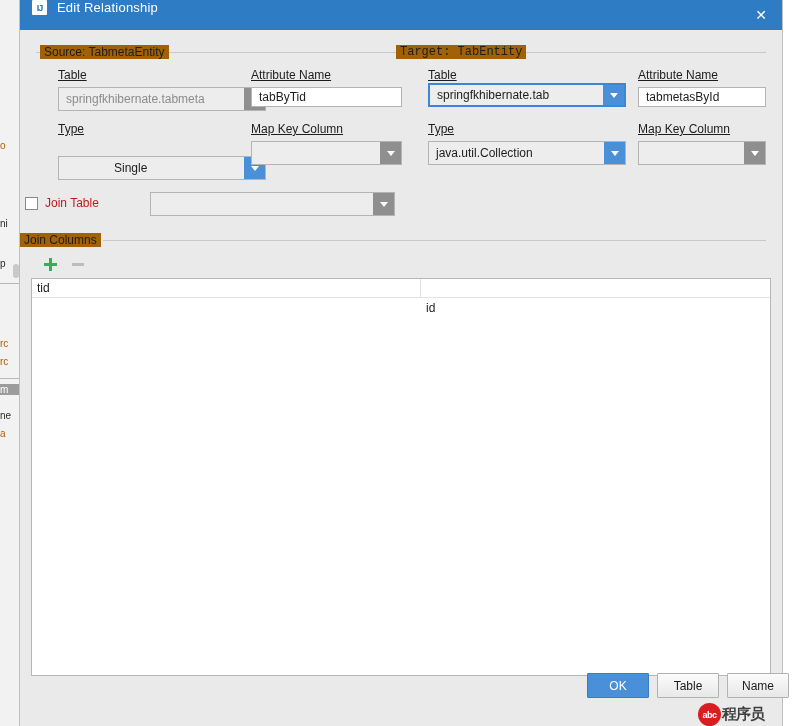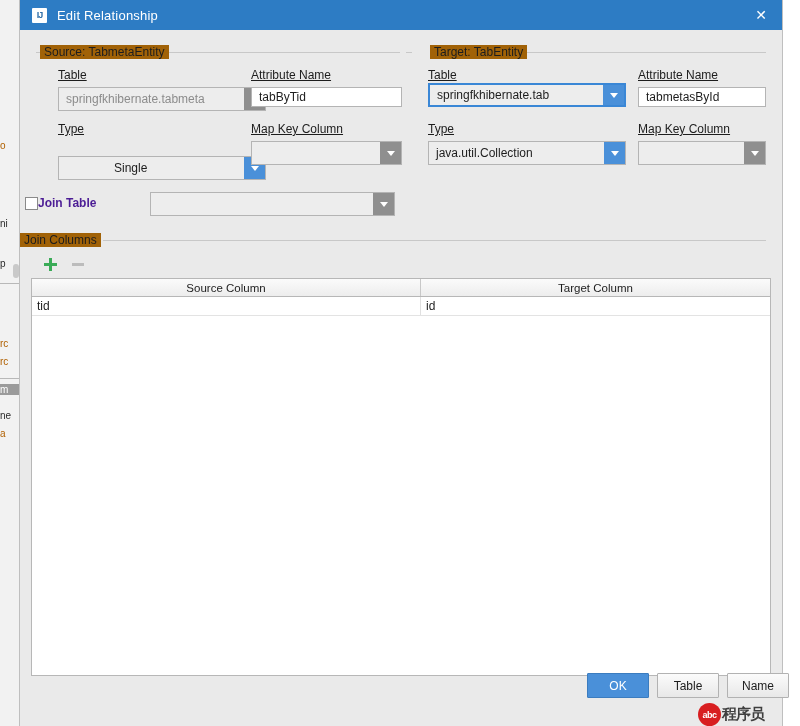--- a/index.html
+++ b/index.html
@@ -17,21 +17,21 @@
   .bg-frag{position:absolute;left:0;font-size:10px;color:#2b2b2b;white-space:nowrap;overflow:hidden;width:20px;
            font-family:"Liberation Sans",sans-serif;}
   .bg-frag.orange{color:#b06000;}
   .bg-frag.sel{background:#9b9b9b;color:#ffffff;}
   .bg-sep{position:absolute;left:0;width:20px;height:1px;background:#b8b8b8;}
   .bg-scroll{position:absolute;left:13px;width:6px;background:#c9c9c9;border-radius:3px;}
 
   
   .dialog{position:absolute;left:20px;top:0;width:762px;height:726px;background:#eaeaea;
           box-shadow:0 0 0 1px #bfbfbf;}
-  .titlebar{position:absolute;left:0;top:0;width:762px;height:30px;background:#2d7cc4;display:flex;align-items:center;}
+  .titlebar{position:absolute;left:0;top:0;width:762px;height:30px;background:#2d7cc4;display:flex;align-items:flex-start;}
   .ij-icon{width:15px;height:15px;margin-left:12px;background:#ffffff;border-radius:1px;position:relative;flex:0 0 auto;}
   .ij-icon::before{content:"IJ";position:absolute;left:0;right:0;top:0;bottom:0;
      font-size:9px;font-weight:bold;color:#2d6ea8;display:flex;align-items:center;justify-content:center;
      font-family:"Liberation Sans",sans-serif;letter-spacing:-1px;}
   .title-text{margin-left:10px;color:#ffffff;font-size:13px;letter-spacing:.2px;}
   .close-btn{position:absolute;right:10px;top:5px;width:22px;height:20px;display:flex;align-items:center;justify-content:center;
      color:#ffffff;font-size:14px;line-height:1;cursor:default;}
 
   .body{position:absolute;left:0;top:30px;width:762px;height:696px;background:#eaeaea;}
 
@@ -51,40 +51,40 @@
   .combo.disabled .arrowbox{background:#8f8f8f;}
   .combo .arrow{width:0;height:0;border-left:4px solid transparent;border-right:4px solid transparent;border-top:5px solid #ffffff;}
 
   
   .textfield{position:absolute;height:20px;background:#ffffff;border:1px solid #b4b4b4;box-sizing:border-box;
      display:flex;align-items:center;padding-left:7px;font-size:12px;color:#1d1d1d;}
 
   
   .checkrow{position:absolute;display:flex;align-items:center;}
   .checkbox{width:13px;height:13px;border:1px solid #8a8a8a;background:#ffffff;box-sizing:border-box;flex:0 0 auto;}
-  .checkrow .cblabel{font-size:12px;color:#4c1d95;white-space:nowrap;font-weight:bold;}
+  .checkrow .cblabel{margin-left:7px;font-size:12px;color:#b91c1c;white-space:nowrap;}
 
   
   .tbtn{position:absolute;width:20px;height:20px;display:flex;align-items:center;justify-content:center;}
   .plus-h{position:absolute;width:13px;height:3px;background:#3aab57;}
   .plus-v{position:absolute;width:3px;height:13px;background:#3aab57;}
   .minus-h{position:absolute;width:12px;height:3px;background:#bcbcbc;}
 
   
   .tablewrap{position:absolute;background:#ffffff;border:1px solid #b7b7b7;box-sizing:border-box;overflow:hidden;}
   .thead{display:flex;height:17px;background:linear-gradient(to bottom,#fbfbfb 0%,#ededed 100%);
          border-bottom:1px solid #b7b7b7;}
   .th{font-size:11.5px;color:#1d1d1d;display:flex;align-items:center;justify-content:center;
       box-sizing:border-box;height:100%;}
   .th.col0{width:389px;border-right:1px solid #c8c8c8;}
   .th.col1{flex:1;}
   .trow{display:flex;height:18px;border-bottom:1px solid #e3e3e3;}
   .td{font-size:12px;color:#1d1d1d;display:flex;align-items:center;padding-left:5px;box-sizing:border-box;height:100%;}
   .td.col0{width:389px;border-right:1px solid #e0e0e0;}
-  .td.col1{flex:1;}
+  .td.col1{flex:1;margin-top:20px;}
 
   
   .btn{position:absolute;height:25px;border:1px solid #b2b2b2;box-sizing:border-box;
        background:linear-gradient(to bottom,#fbfbfb 0%,#e8e8e8 100%);
        display:flex;align-items:center;justify-content:center;font-size:12px;color:#1d1d1d;border-radius:1px;}
   .btn.primary{background:#4a90d9;border:1px solid #3b7cbf;color:#ffffff;}
 
   
   .watermark{position:absolute;display:flex;align-items:center;pointer-events:none;}
   .wm-circle{width:23px;height:23px;border-radius:50%;background:#d81e20;display:flex;align-items:center;justify-content:center;}
@@ -153,21 +153,21 @@
           <div class="val"></div>
           <div class="arrowbox">
               <div class="arrow"></div>
             </div>
         </div>
       </div>
 
       <div class="group">
         <div class="group-line" style="left:386px;top:22px;width:6px;"></div>
         <div class="group-line" style="left:489px;top:22px;width:257px;"></div>
-        <div class="group-title" style="left:410px;top:15px;">Target: TabEntity</div>
+        <div class="group-title" style="left:376px;top:15px;font-family:Liberation Mono, monospace;">Target: TabEntity</div>
 
         <div class="fieldlabel" style="left:408px;top:38px;">Table</div>
         <div class="combo focused" style="left:408px;top:53px;width:198px;">
           <div class="val">springfkhibernate.tab</div>
           <div class="arrowbox">
               <div class="arrow"></div>
             </div>
         </div>
 
         <div class="fieldlabel" style="left:618px;top:38px;">Attribute Name</div>
@@ -209,24 +209,20 @@
 
       <div class="tbtn" style="left:20px;top:224px;">
         <div class="plus-h"></div>
         <div class="plus-v"></div>
       </div>
       <div class="tbtn" style="left:48px;top:224px;">
         <div class="minus-h"></div>
       </div>
 
       <div class="tablewrap" style="left:11px;top:248px;width:740px;height:398px;">
-        <div class="thead">
-          <div class="th col0">Source Column</div>
-          <div class="th col1">Target Column</div>
-        </div>
         <div id="table-body">
             <div class="trow">
               <div class="td col0">tid</div>
               <div class="td col1">id</div>
             </div>
           </div>
       </div>
 
       <div class="btn primary" style="left:567px;top:643px;width:62px;">OK</div>
       <div class="btn" style="left:637px;top:643px;width:62px;">Table</div>

